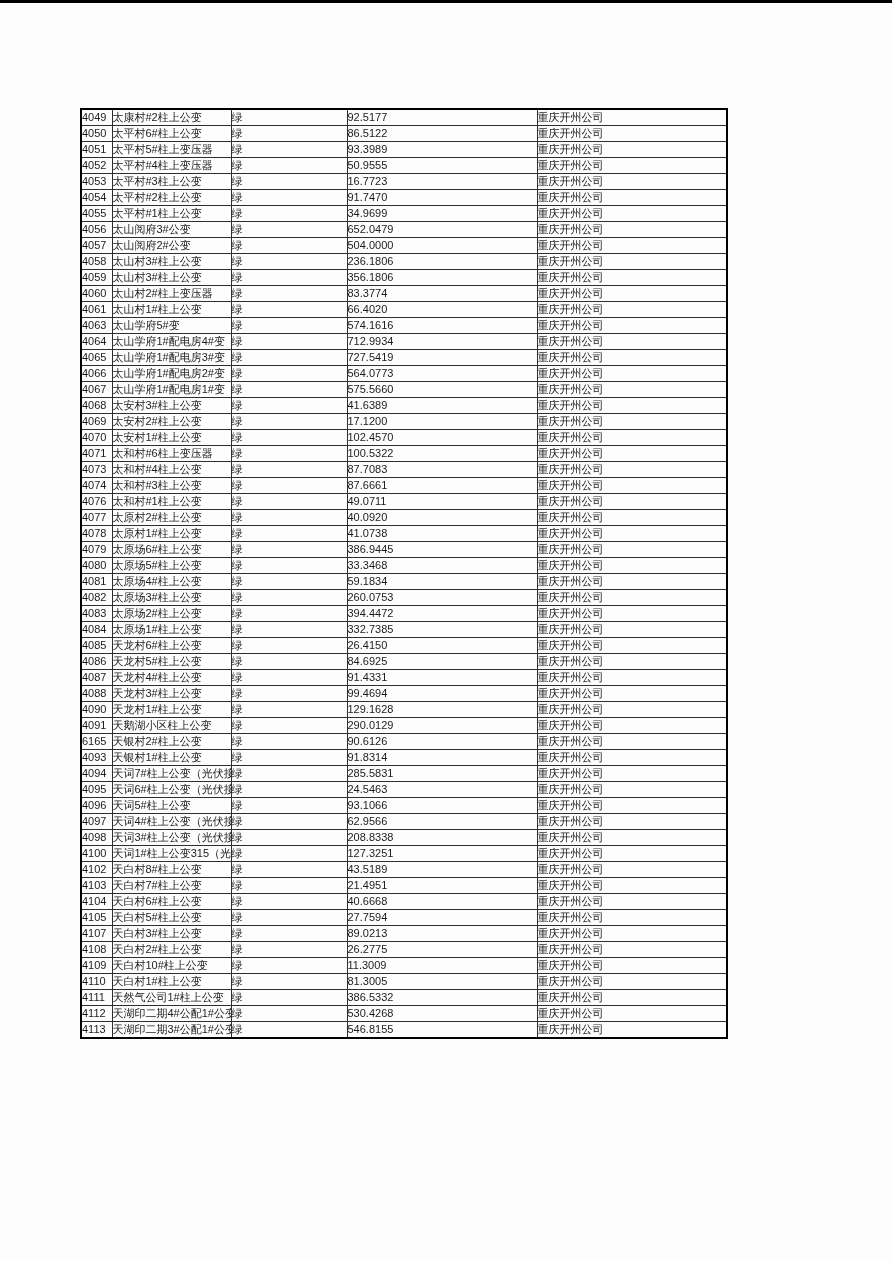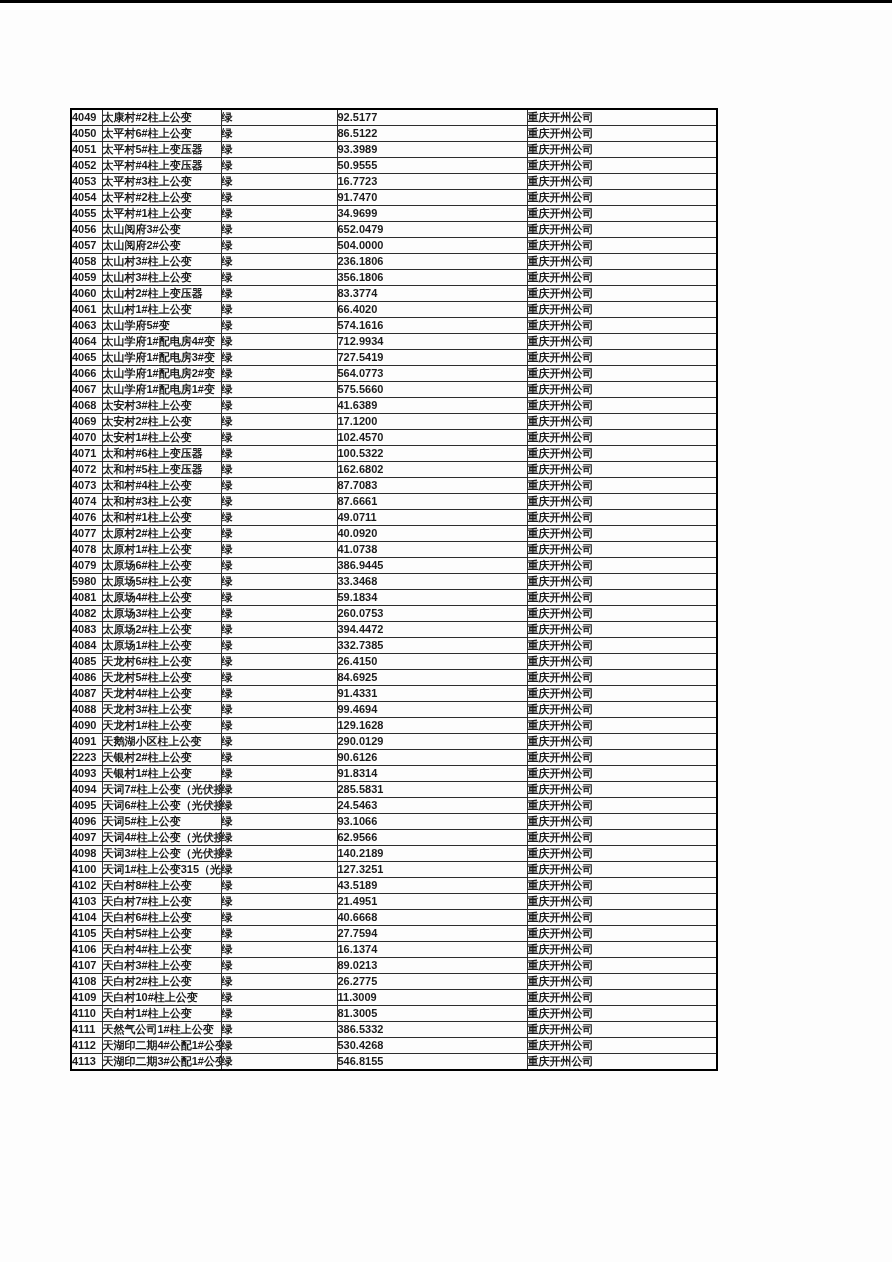--- a/index.html
+++ b/index.html
@@ -17,27 +17,26 @@
   .top-line {
     position: absolute;
     top: 0;
     left: 0;
     width: 892px;
     height: 3px;
     background: var(--top-line-color, #000);
   }
   table.grid {
     position: absolute;
-    left: 70px;
+    left: 80px;
     top: 108px;
     width: 646px;
     border-collapse: collapse;
     table-layout: fixed;
     border: 2px solid var(--outer-border-color, #000);
-    font-weight: bold;
   }
   table.grid td {
     border: 1px solid var(--grid-line-color, #2e2e2e);
     height: 15px;
     font-size: 11px;
     line-height: 15px;
     padding: 0;
     color: var(--body-text-color, #1b1b1b);
     white-space: nowrap;
     overflow: hidden;
@@ -211,27 +210,20 @@
         <td class="c-company">重庆开州公司</td>
       </tr>
       <tr>
         <td class="c-idx">4071</td>
         <td class="c-name">太和村#6柱上变压器</td>
         <td class="c-status">绿</td>
         <td class="c-value">100.5322</td>
         <td class="c-company">重庆开州公司</td>
       </tr>
       <tr>
-        <td class="c-idx">4072</td>
-        <td class="c-name">太和村#5柱上变压器</td>
-        <td class="c-status">绿</td>
-        <td class="c-value">162.6802</td>
-        <td class="c-company">重庆开州公司</td>
-      </tr>
-      <tr>
         <td class="c-idx">4073</td>
         <td class="c-name">太和村#4柱上公变</td>
         <td class="c-status">绿</td>
         <td class="c-value">87.7083</td>
         <td class="c-company">重庆开州公司</td>
       </tr>
       <tr>
         <td class="c-idx">4074</td>
         <td class="c-name">太和村#3柱上公变</td>
         <td class="c-status">绿</td>
@@ -260,21 +252,21 @@
         <td class="c-company">重庆开州公司</td>
       </tr>
       <tr>
         <td class="c-idx">4079</td>
         <td class="c-name">太原场6#柱上公变</td>
         <td class="c-status">绿</td>
         <td class="c-value">386.9445</td>
         <td class="c-company">重庆开州公司</td>
       </tr>
       <tr>
-        <td class="c-idx">5980</td>
+        <td class="c-idx">4080</td>
         <td class="c-name">太原场5#柱上公变</td>
         <td class="c-status">绿</td>
         <td class="c-value">33.3468</td>
         <td class="c-company">重庆开州公司</td>
       </tr>
       <tr>
         <td class="c-idx">4081</td>
         <td class="c-name">太原场4#柱上公变</td>
         <td class="c-status">绿</td>
         <td class="c-value">59.1834</td>
@@ -337,21 +329,21 @@
         <td class="c-company">重庆开州公司</td>
       </tr>
       <tr>
         <td class="c-idx">4091</td>
         <td class="c-name">天鹅湖小区柱上公变</td>
         <td class="c-status">绿</td>
         <td class="c-value">290.0129</td>
         <td class="c-company">重庆开州公司</td>
       </tr>
       <tr>
-        <td class="c-idx">2223</td>
+        <td class="c-idx">6165</td>
         <td class="c-name">天银村2#柱上公变</td>
         <td class="c-status">绿</td>
         <td class="c-value">90.6126</td>
         <td class="c-company">重庆开州公司</td>
       </tr>
       <tr>
         <td class="c-idx">4093</td>
         <td class="c-name">天银村1#柱上公变</td>
         <td class="c-status">绿</td>
         <td class="c-value">91.8314</td>
@@ -382,21 +374,21 @@
         <td class="c-idx">4097</td>
         <td class="c-name">天词4#柱上公变（光伏接</td>
         <td class="c-status">绿</td>
         <td class="c-value">62.9566</td>
         <td class="c-company">重庆开州公司</td>
       </tr>
       <tr>
         <td class="c-idx">4098</td>
         <td class="c-name">天词3#柱上公变（光伏接</td>
         <td class="c-status">绿</td>
-        <td class="c-value">140.2189</td>
+        <td class="c-value">208.8338</td>
         <td class="c-company">重庆开州公司</td>
       </tr>
       <tr>
         <td class="c-idx">4100</td>
         <td class="c-name">天词1#柱上公变315（光伏</td>
         <td class="c-status">绿</td>
         <td class="c-value">127.3251</td>
         <td class="c-company">重庆开州公司</td>
       </tr>
       <tr>
@@ -418,27 +410,20 @@
         <td class="c-name">天白村6#柱上公变</td>
         <td class="c-status">绿</td>
         <td class="c-value">40.6668</td>
         <td class="c-company">重庆开州公司</td>
       </tr>
       <tr>
         <td class="c-idx">4105</td>
         <td class="c-name">天白村5#柱上公变</td>
         <td class="c-status">绿</td>
         <td class="c-value">27.7594</td>
-        <td class="c-company">重庆开州公司</td>
-      </tr>
-      <tr>
-        <td class="c-idx">4106</td>
-        <td class="c-name">天白村4#柱上公变</td>
-        <td class="c-status">绿</td>
-        <td class="c-value">16.1374</td>
         <td class="c-company">重庆开州公司</td>
       </tr>
       <tr>
         <td class="c-idx">4107</td>
         <td class="c-name">天白村3#柱上公变</td>
         <td class="c-status">绿</td>
         <td class="c-value">89.0213</td>
         <td class="c-company">重庆开州公司</td>
       </tr>
       <tr>

